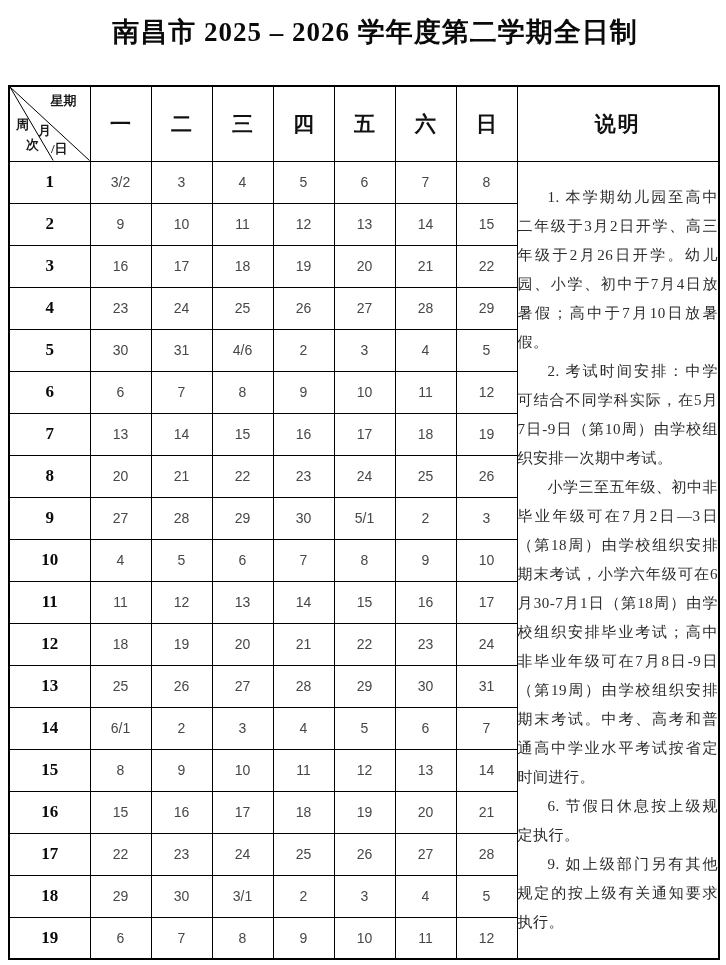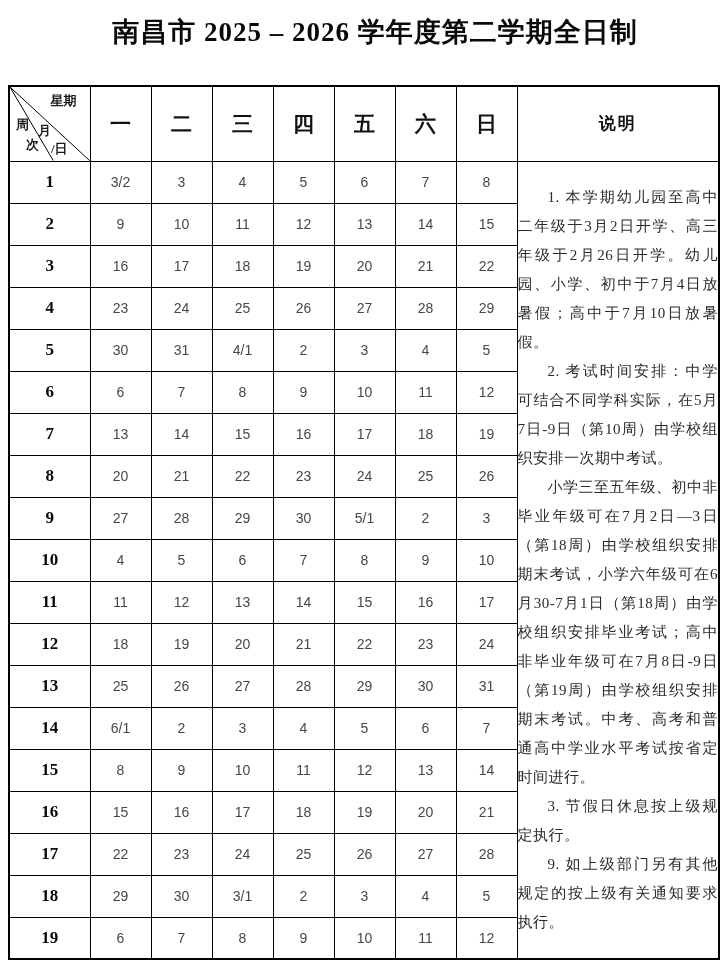--- a/index.html
+++ b/index.html
@@ -26,21 +26,21 @@
   table.calendar th,table.calendar td{
     border:1px solid #000;padding:0;text-align:center;vertical-align:middle;
   }
   tr.head-row{height:75px;}
   tr.week-row{height:42px;}
 
   .day-head{
     font-size:21px;font-weight:bold;color:#111;
     font-family:"Liberation Serif","DejaVu Serif",serif;
   }
-  .notes-head{font-size:17px;font-weight:bold;letter-spacing:2px;color:#111;}
+  .notes-head{font-size:21px;font-weight:bold;letter-spacing:2px;color:#111;}
 
   .week-no{
     font-size:17px;font-weight:bold;color:#0a0a0a;
     font-family:"Liberation Serif","DejaVu Serif",serif;
   }
   td.date{
     font-family:"Liberation Sans","DejaVu Sans",sans-serif;
     font-size:14px;color:#474747;
   }
 
@@ -120,21 +120,21 @@
           <td class="date">3</td>
           <td class="date">4</td>
           <td class="date">5</td>
           <td class="date">6</td>
           <td class="date">7</td>
           <td class="date">8</td>
           <td class="notes" rowspan="19">
             <p>1. 本学期幼儿园至高中二年级于3月2日开学、高三年级于2月26日开学。幼儿园、小学、初中于7月4日放暑假；高中于7月10日放暑假。</p>
             <p>2. 考试时间安排：中学可结合不同学科实际，在5月7日-9日（第10周）由学校组织安排一次期中考试。</p>
             <p>小学三至五年级、初中非毕业年级可在7月2日—3日（第18周）由学校组织安排期末考试，小学六年级可在6月30-7月1日（第18周）由学校组织安排毕业考试；高中非毕业年级可在7月8日-9日（第19周）由学校组织安排期末考试。中考、高考和普通高中学业水平考试按省定时间进行。</p>
-            <p>3. 节假日休息按上级规定执行。</p>
+            <p>6. 节假日休息按上级规定执行。</p>
             <p>9. 如上级部门另有其他规定的按上级有关通知要求执行。</p>
           </td>
         </tr>
         <tr class="week-row">
           <th class="week-no">2</th>
           <td class="date">9</td>
           <td class="date">10</td>
           <td class="date">11</td>
           <td class="date">12</td>
           <td class="date">13</td>
@@ -158,21 +158,21 @@
           <td class="date">25</td>
           <td class="date">26</td>
           <td class="date">27</td>
           <td class="date">28</td>
           <td class="date">29</td>
         </tr>
         <tr class="week-row">
           <th class="week-no">5</th>
           <td class="date">30</td>
           <td class="date">31</td>
-          <td class="date">4/1</td>
+          <td class="date">4/6</td>
           <td class="date">2</td>
           <td class="date">3</td>
           <td class="date">4</td>
           <td class="date">5</td>
         </tr>
         <tr class="week-row">
           <th class="week-no">6</th>
           <td class="date">6</td>
           <td class="date">7</td>
           <td class="date">8</td>

